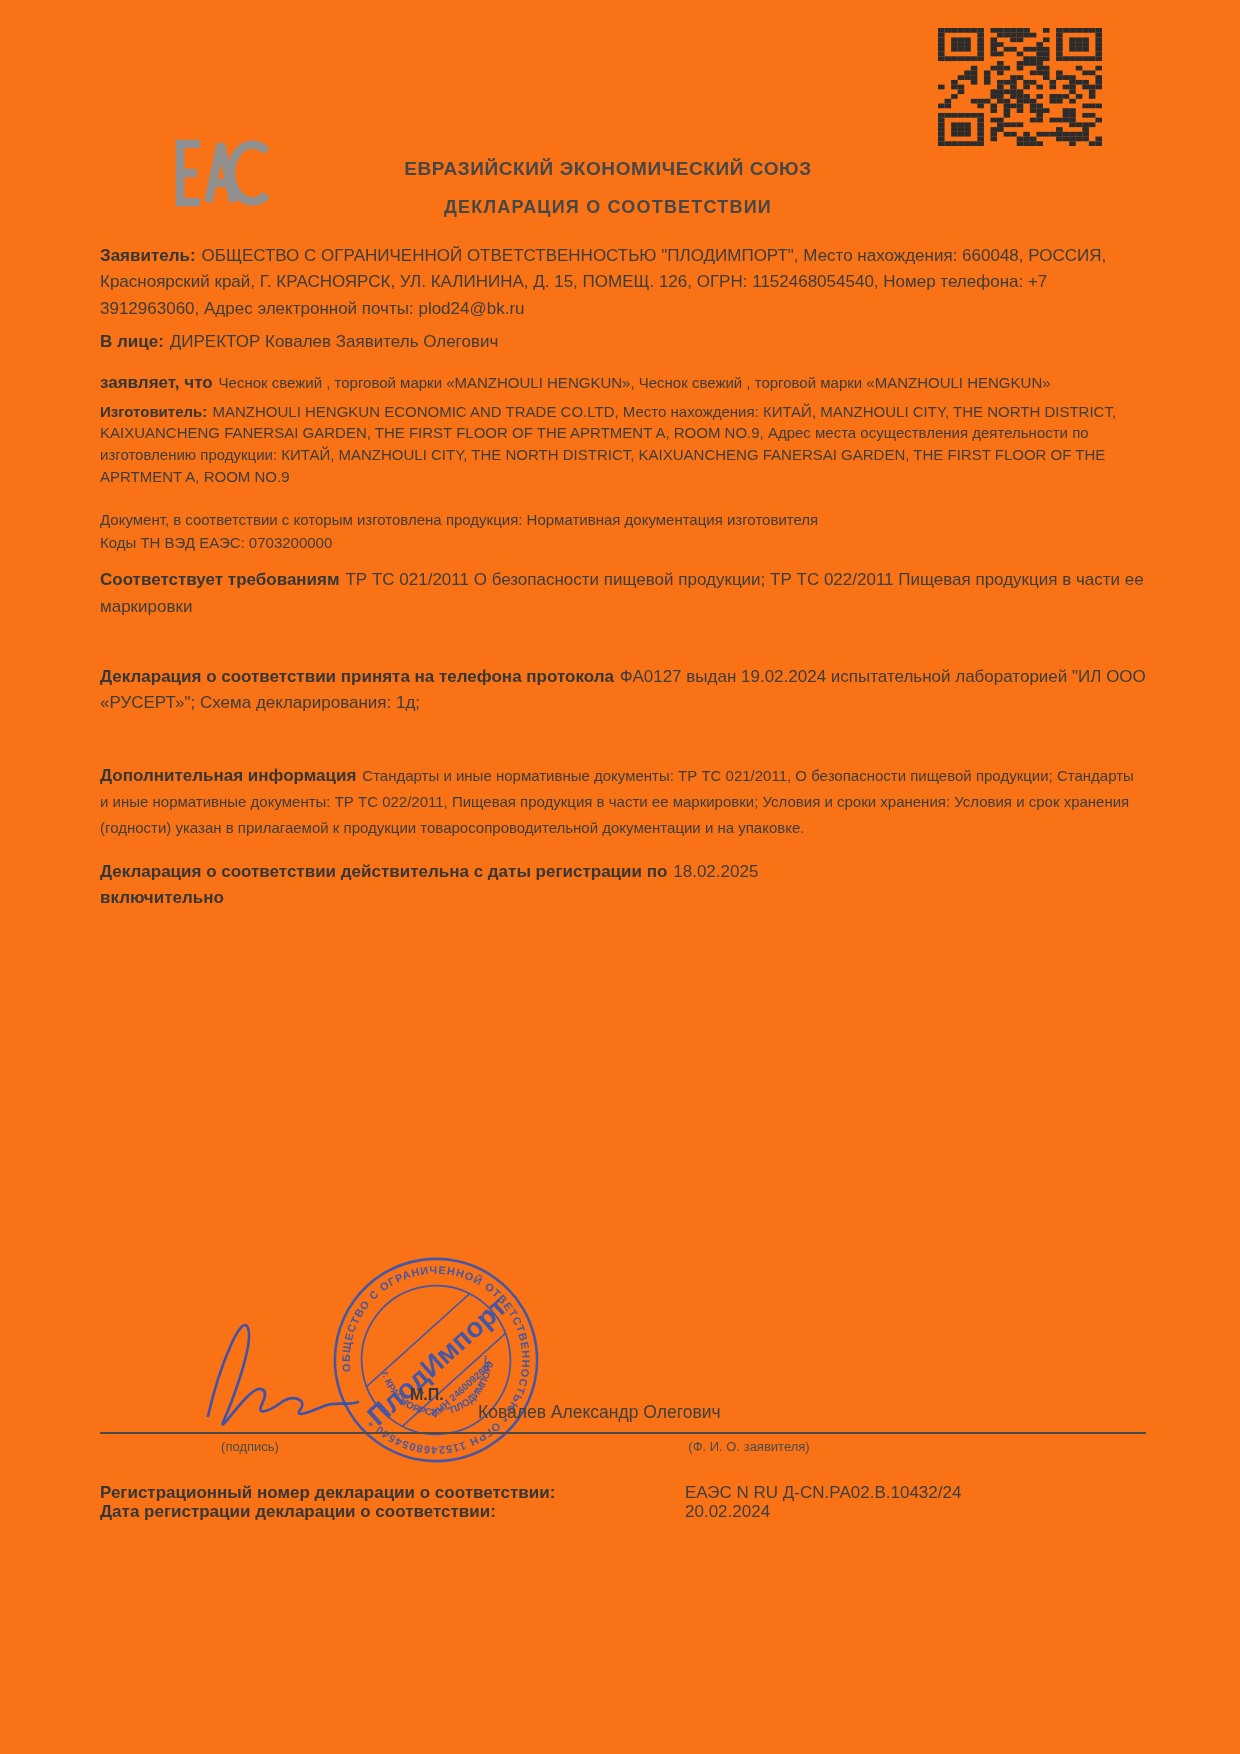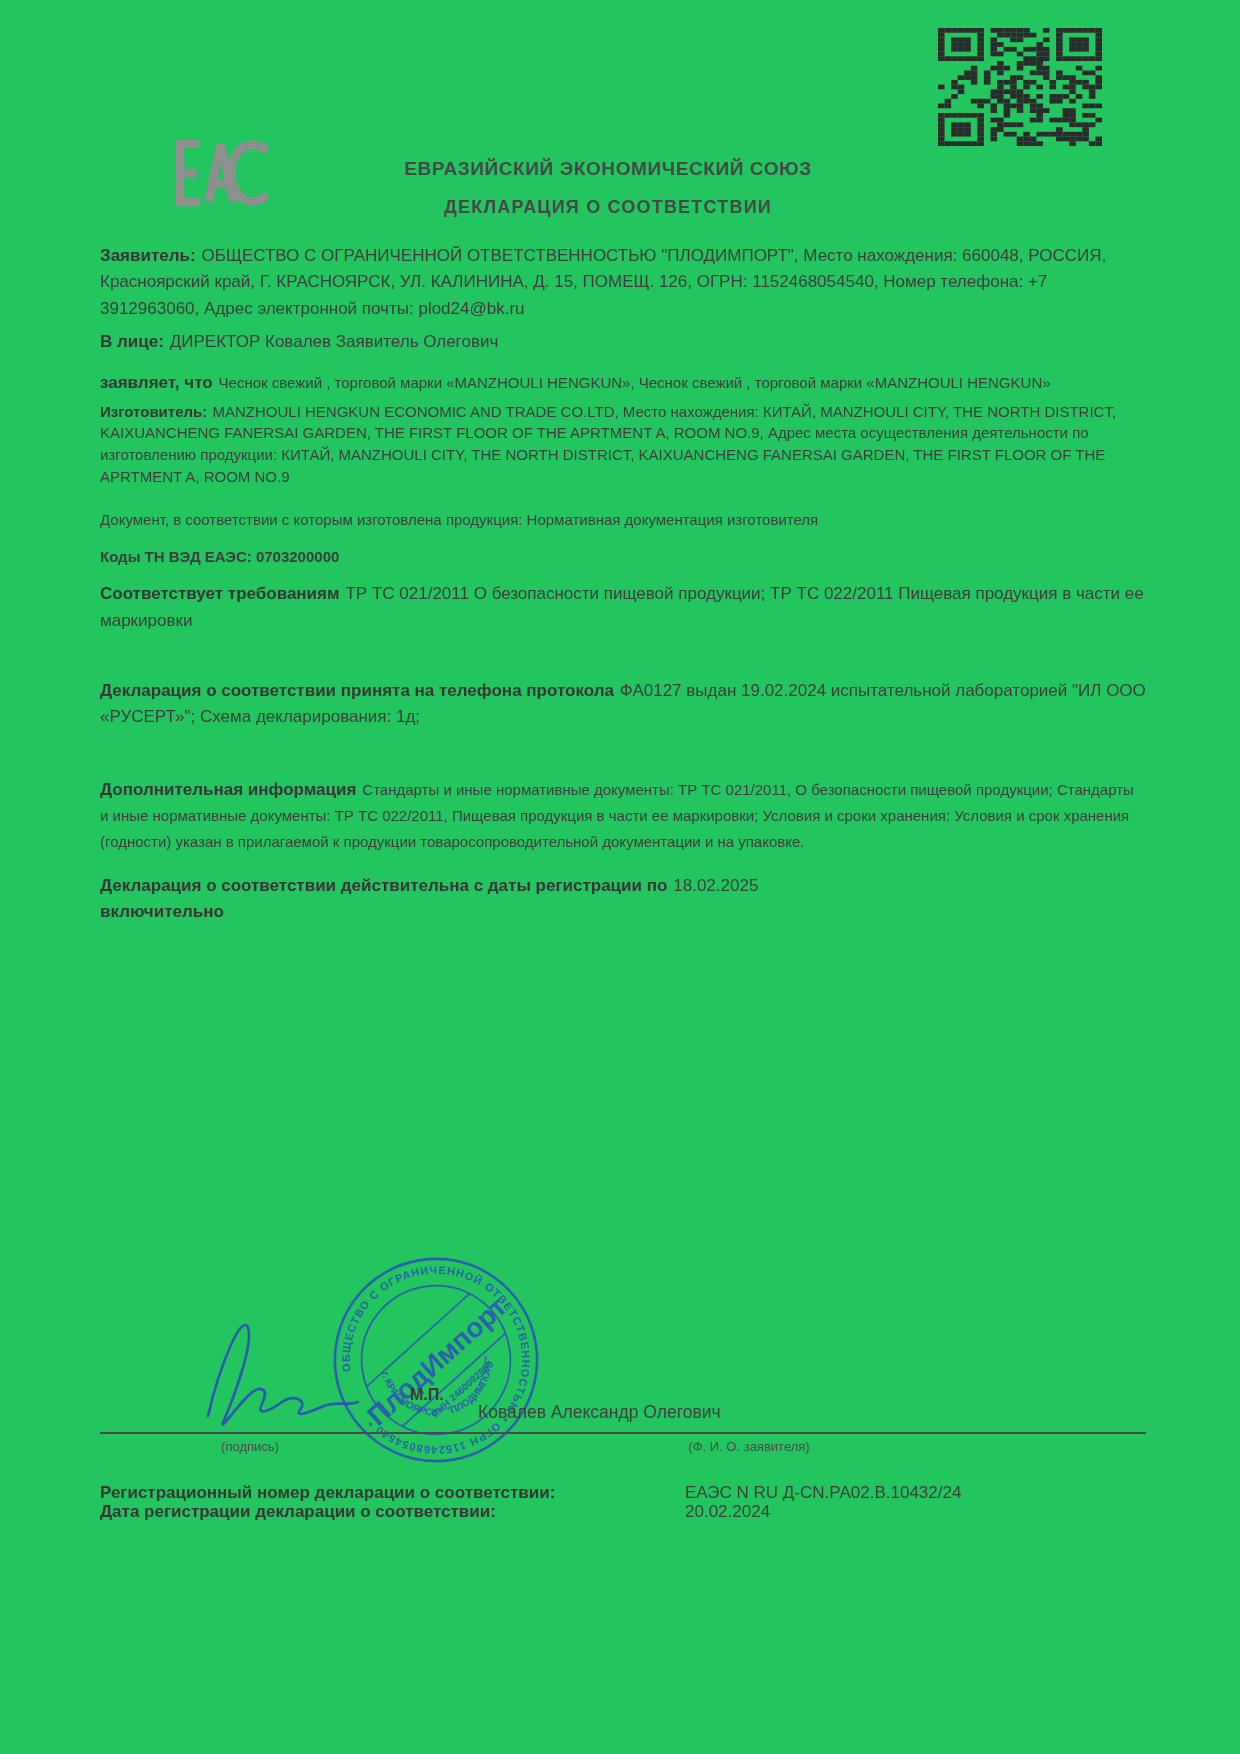--- a/index.html
+++ b/index.html
@@ -1,20 +1,20 @@
 <!DOCTYPE html>
 <html><head>
 <meta charset="utf-8">
 <style>
   * { margin:0; padding:0; box-sizing:border-box; }
   html,body { background:#ffffff; }
   body { font-family:"Liberation Sans", sans-serif; }
   .page{
     position:relative; width:1240px; height:1754px; margin:0 auto;
-    background:#22c55e; color:#3d3d3d; overflow:hidden;
+    background:#f97316; color:#3d3d3d; overflow:hidden;
   }
   
   .qr{ position:absolute; left:938px; top:28px; width:164px; height:118px; }
   .qr svg{ width:100%; height:100%; }
   .eac{ position:absolute; left:170px; top:128px; width:100px; height:90px; }
   .union-title{
     position:absolute; left:0; right:24px; top:158px; text-align:center;
     font-size:19px; font-weight:bold; letter-spacing:.6px; color:#474747;
   }
   .doc-title{
@@ -27,21 +27,21 @@
     font-size:17px; line-height:1.55; color:#3d3d3d;
   }
   .content p{ margin:0; }
   .b{ font-weight:bold; color:#363636; }
   .lbl{ margin-right:.35em; }
   .small{ font-size:15px; line-height:1.45; }
   p.inperson{ margin-top:7px; }
   p.declares{ margin-top:15px; }
   p.manufacturer{ margin-top:4px; }
   p.docbasis{ margin-top:21px; }
-  p.tnved{ margin-top:16px;font-weight:bold; }
+  p.tnved{ margin-top:2px; }
   p.serial{ margin-top:2px; }
   p.complies{ margin-top:13px; }
   p.basis{ margin-top:44px; }
   p.additional{ margin-top:46px; }
   p.validity{ margin-top:17px; }
   .blockline{ display:block; }
   
   .stamp{
     position:absolute; left:322px; top:1246px; width:228px; height:228px;
     transform:rotate(-9deg); opacity:.88;

